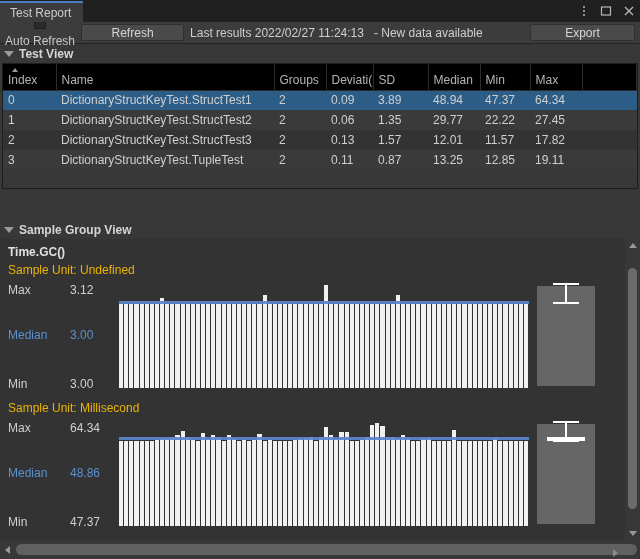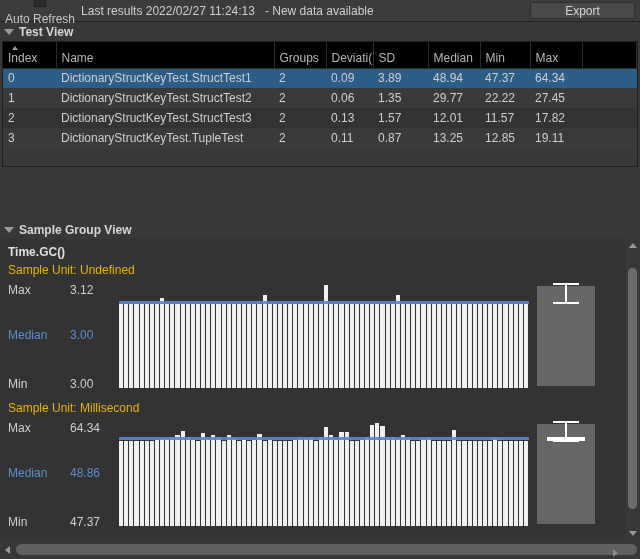--- a/index.html
+++ b/index.html
@@ -181,26 +181,46 @@
     position: absolute; right: 22px; bottom: 2px; width: 0; height: 0;
     border-top: 4px solid transparent; border-bottom: 4px solid transparent;
     border-left: 5px solid #8a8a8a;
   }
 </style>
 </head>
 <body>
 
 <div class="app">
 
+  <div class="titlebar">
+    <div class="tab">
+      <span>Test Report</span>
+    </div>
+    <div class="win-ctrls">
+      <div class="kebab">
+          <i></i>
+          <i></i>
+          <i></i>
+        </div>
+      <svg class="ic" viewBox="0 0 14 14">
+          <rect x="2.5" y="3" width="9" height="8"></rect>
+        </svg>
+      <svg class="ic" viewBox="0 0 14 14">
+          <line x1="3" y1="3" x2="11" y2="11"></line>
+          <line x1="11" y1="3" x2="3" y2="11"></line>
+        </svg>
+    </div>
+  </div>
 
   <div class="toolbar">
     <div class="chk-wrap">
       <span class="chk"></span>
       <span class="chk-lbl">Auto Refresh</span>
     </div>
+    <div class="btn btn-refresh">Refresh</div>
     <span class="tb-status">Last results 2022/02/27 11:24:13</span>
     <span class="tb-new">- New data available</span>
     <span class="spacer"></span>
     <div class="btn btn-export">Export</div>
   </div>
 
   <div class="foldout">
     <span class="tri"></span>
     <span>Test View</span>
   </div>

